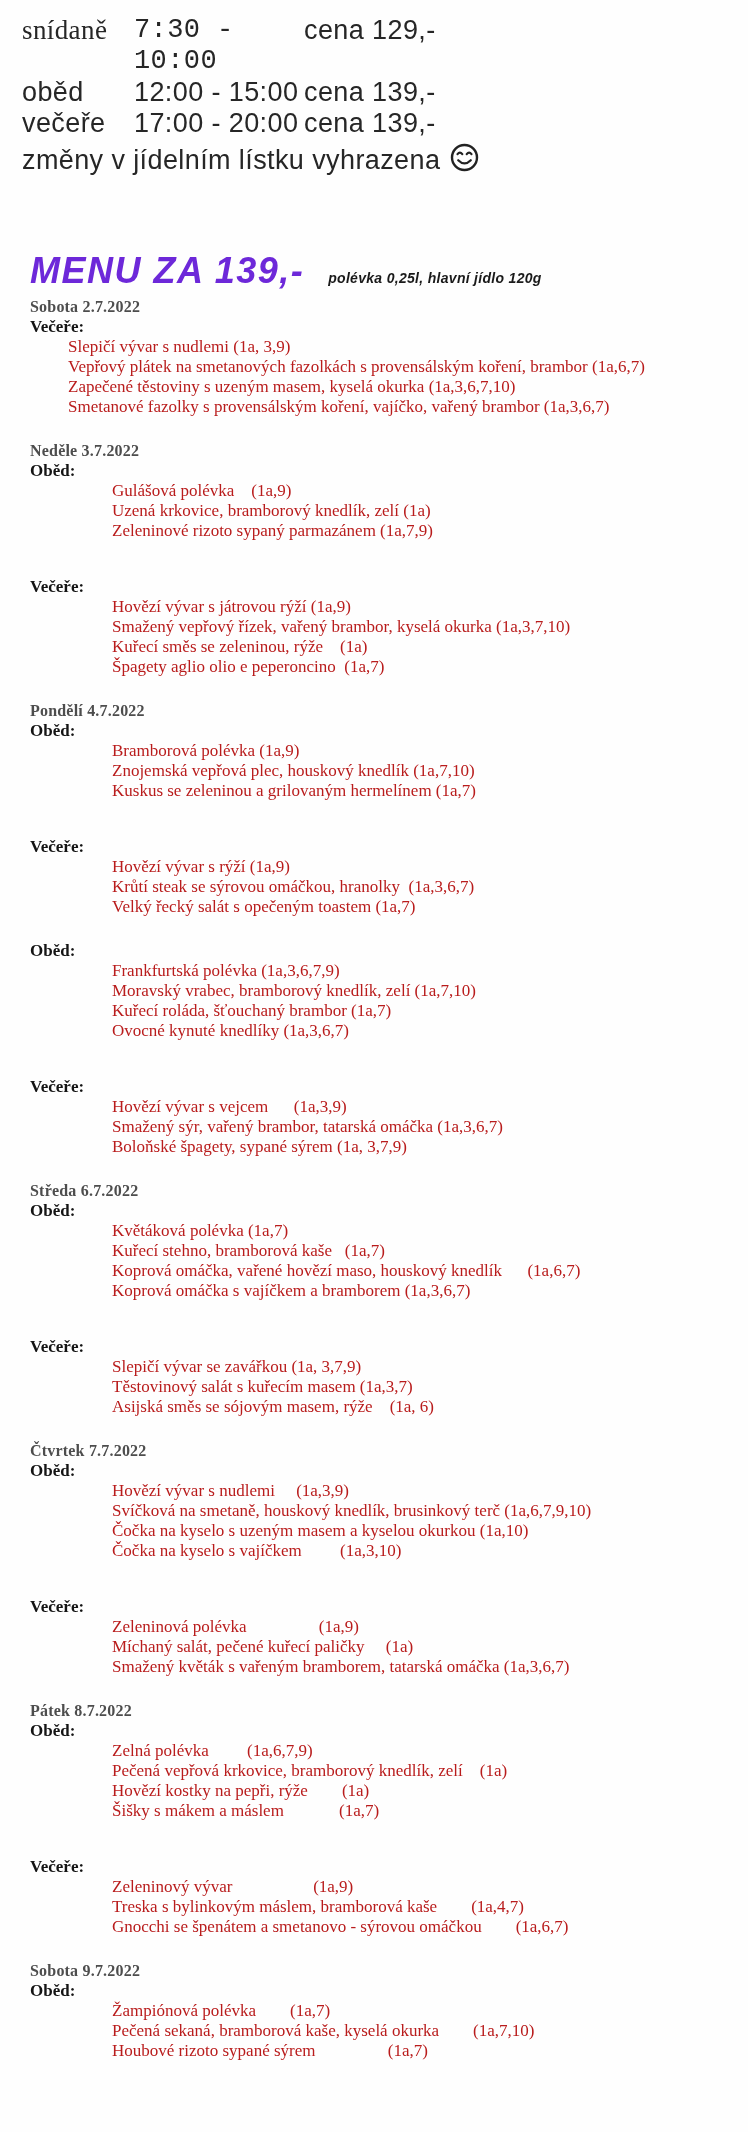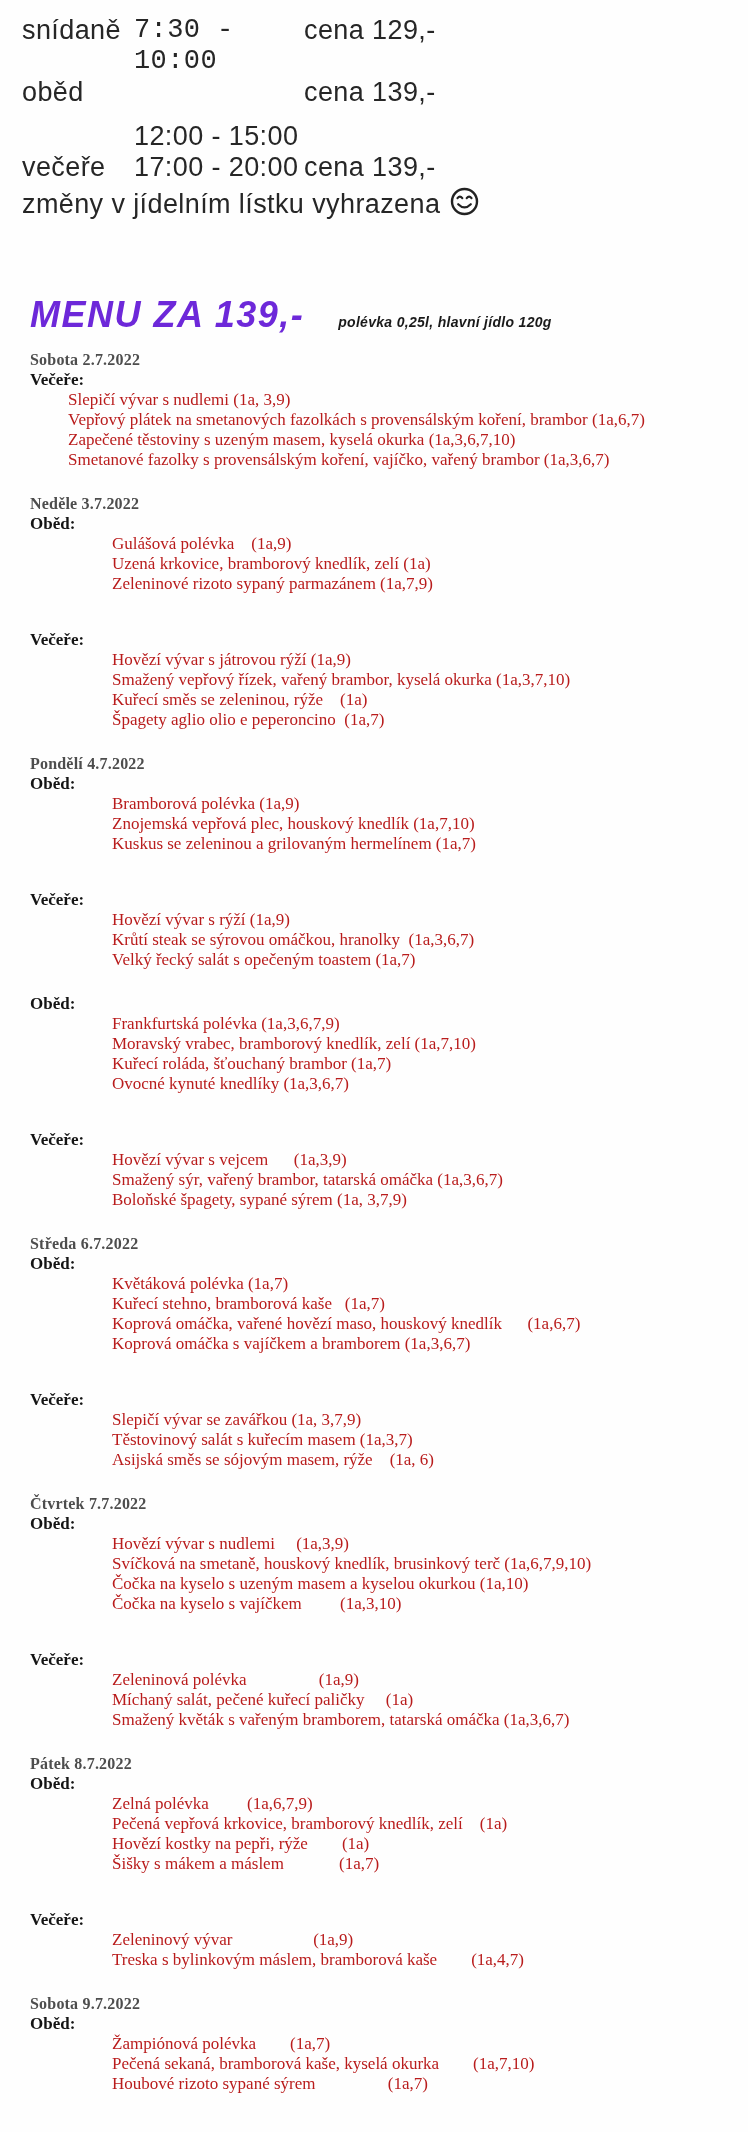--- a/index.html
+++ b/index.html
@@ -53,26 +53,26 @@
     color: #6d28d9;
     white-space: nowrap;
   }
   .menu-subtitle {
     font-family: "Liberation Sans", sans-serif;
     font-weight: bold;
     font-style: italic;
     font-size: 14px;
     letter-spacing: 0.3px;
     color: #1a1a1a;
-    margin-left: 34px;
+    margin-left: 24px;
     white-space: nowrap;
   }
 
   
-  .menu-days { margin-top: 14px; }
+  .menu-days { margin-top: 5px; }
   .day + .day { margin-top: 24px; }
   .day-date {
     font-weight: bold;
     font-size: 16px;
     line-height: 19px;
     color: #4d4d4d;
     margin-left: 8px;
     letter-spacing: 0.2px;
   }
   .section { margin-top: 1px; }
@@ -95,27 +95,27 @@
   }
 </style>
 </head>
 <body>
 
 <div class="scan-page">
 
   <div class="hours-block">
     <div>
         <div class="hours-row">
-          <div class="hours-label" style="display: inline-block;">snídaně</div>
+          <div class="hours-label" style="display: inline-block; font-family: Liberation Serif, serif;">snídaně</div>
           <div class="hours-time" style="display: inline-block; font-family: Liberation Mono, monospace;">7:30 - 10:00</div>
           <div class="hours-price" style="display: inline-block;">cena 129,-</div>
         </div>
         <div class="hours-row">
           <div class="hours-label" style="display: inline-block;">oběd</div>
-          <div class="hours-time" style="display: inline-block; margin-top: 44px;">12:00 - 15:00</div>
+          <div class="hours-time" style="display: inline-block;">12:00 - 15:00</div>
           <div class="hours-price" style="display: inline-block;">cena 139,-</div>
         </div>
         <div class="hours-row">
           <div class="hours-label" style="display: inline-block;">večeře</div>
           <div class="hours-time" style="display: inline-block;">17:00 - 20:00</div>
           <div class="hours-price" style="display: inline-block;">cena 139,-</div>
         </div>
       </div>
     <div class="note-line">
       <span>změny v jídelním lístku vyhrazena</span>
@@ -255,20 +255,21 @@
             <div class="item">Pečená vepřová krkovice, bramborový knedlík, zelí    (1a)</div>
             <div class="item">Hovězí kostky na pepři, rýže        (1a)</div>
             <div class="item">Šišky s mákem a máslem             (1a,7)</div>
           </div>
         </div>
         <div class="section">
           <div class="meal-label">Večeře:</div>
           <div class="items">
             <div class="item">Zeleninový vývar                   (1a,9)</div>
             <div class="item">Treska s bylinkovým máslem, bramborová kaše        (1a,4,7)</div>
+            <div class="item">Gnocchi se špenátem a smetanovo - sýrovou omáčkou        (1a,6,7)</div>
           </div>
         </div>
       </div>
       <div class="day">
         <div class="day-date">Sobota 9.7.2022</div>
         <div class="section">
           <div class="meal-label">Oběd:</div>
           <div class="items">
             <div class="item">Žampiónová polévka        (1a,7)</div>
             <div class="item">Pečená sekaná, bramborová kaše, kyselá okurka        (1a,7,10)</div>

